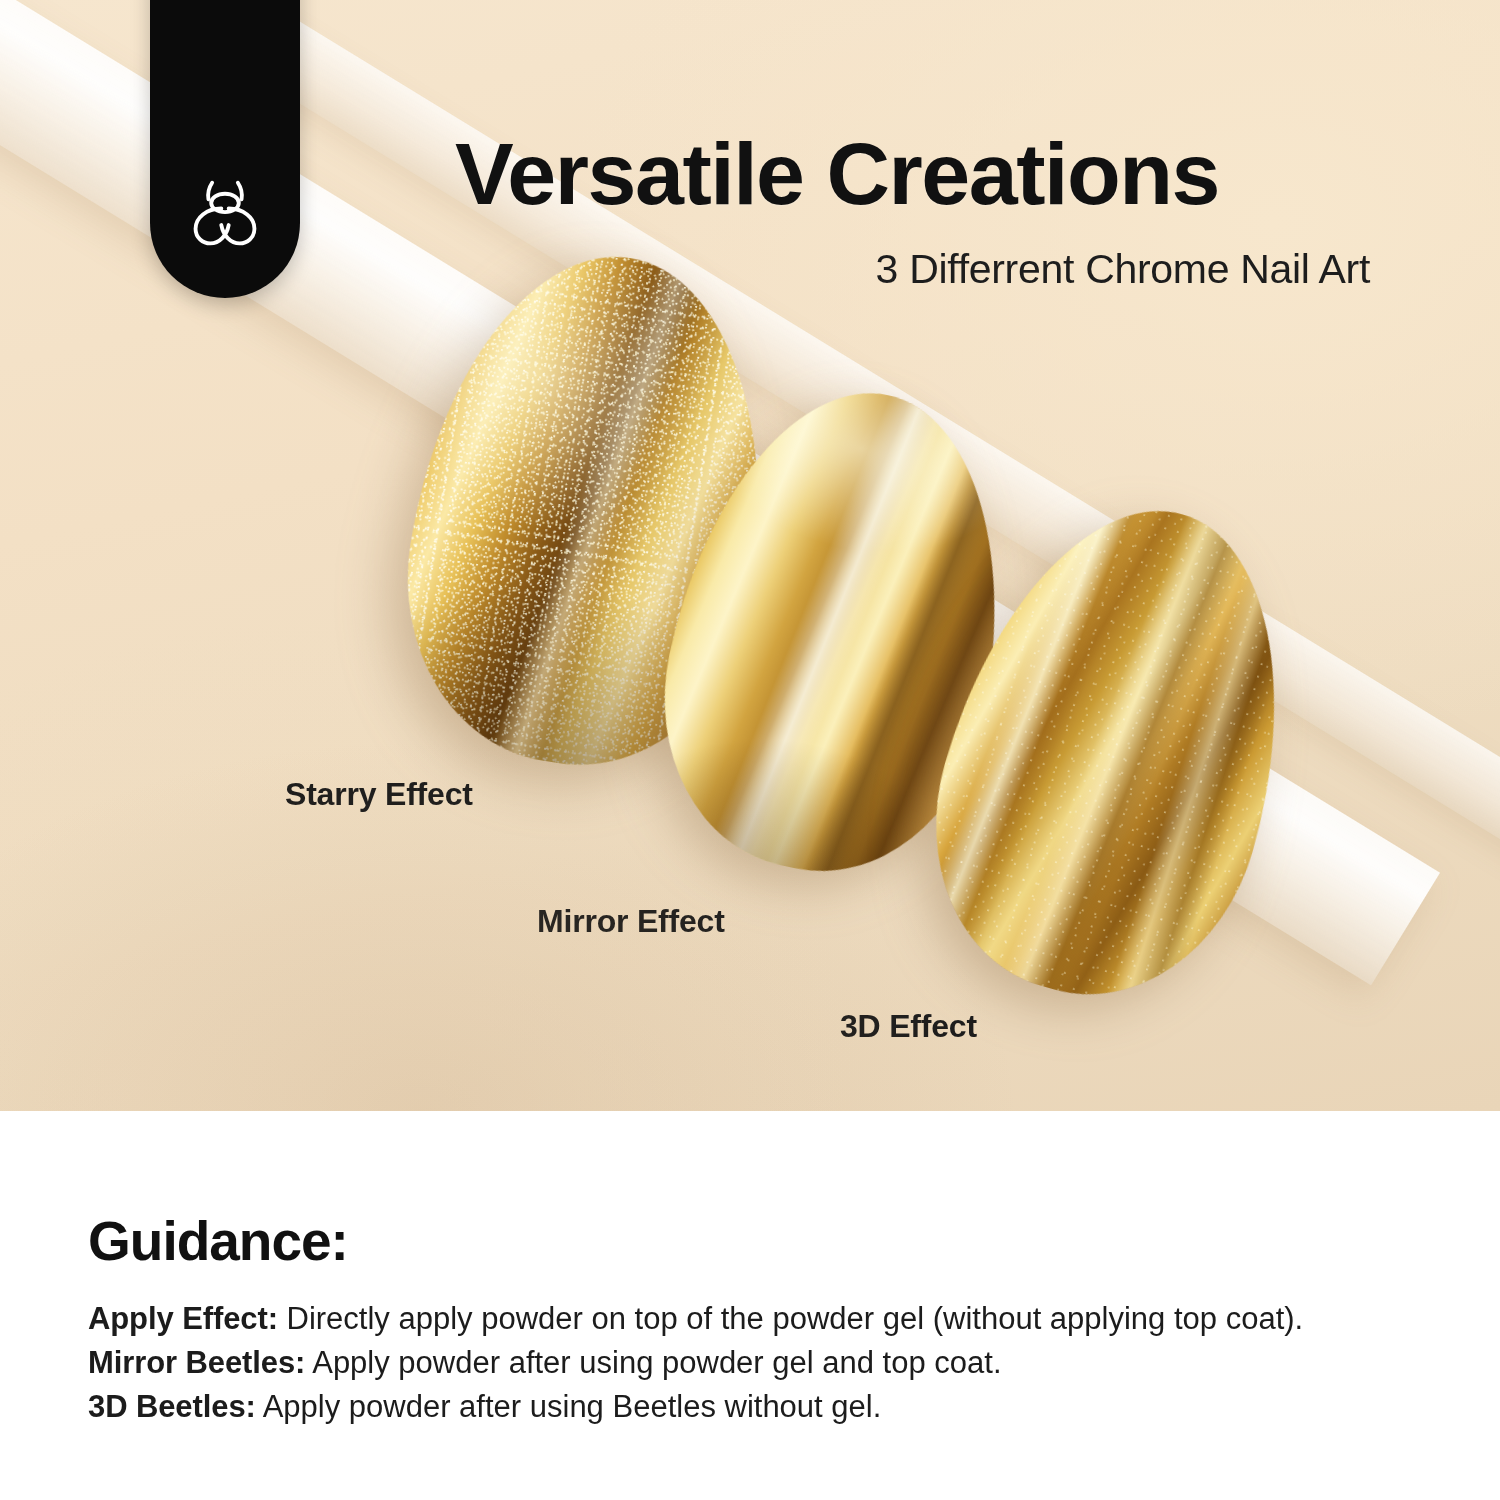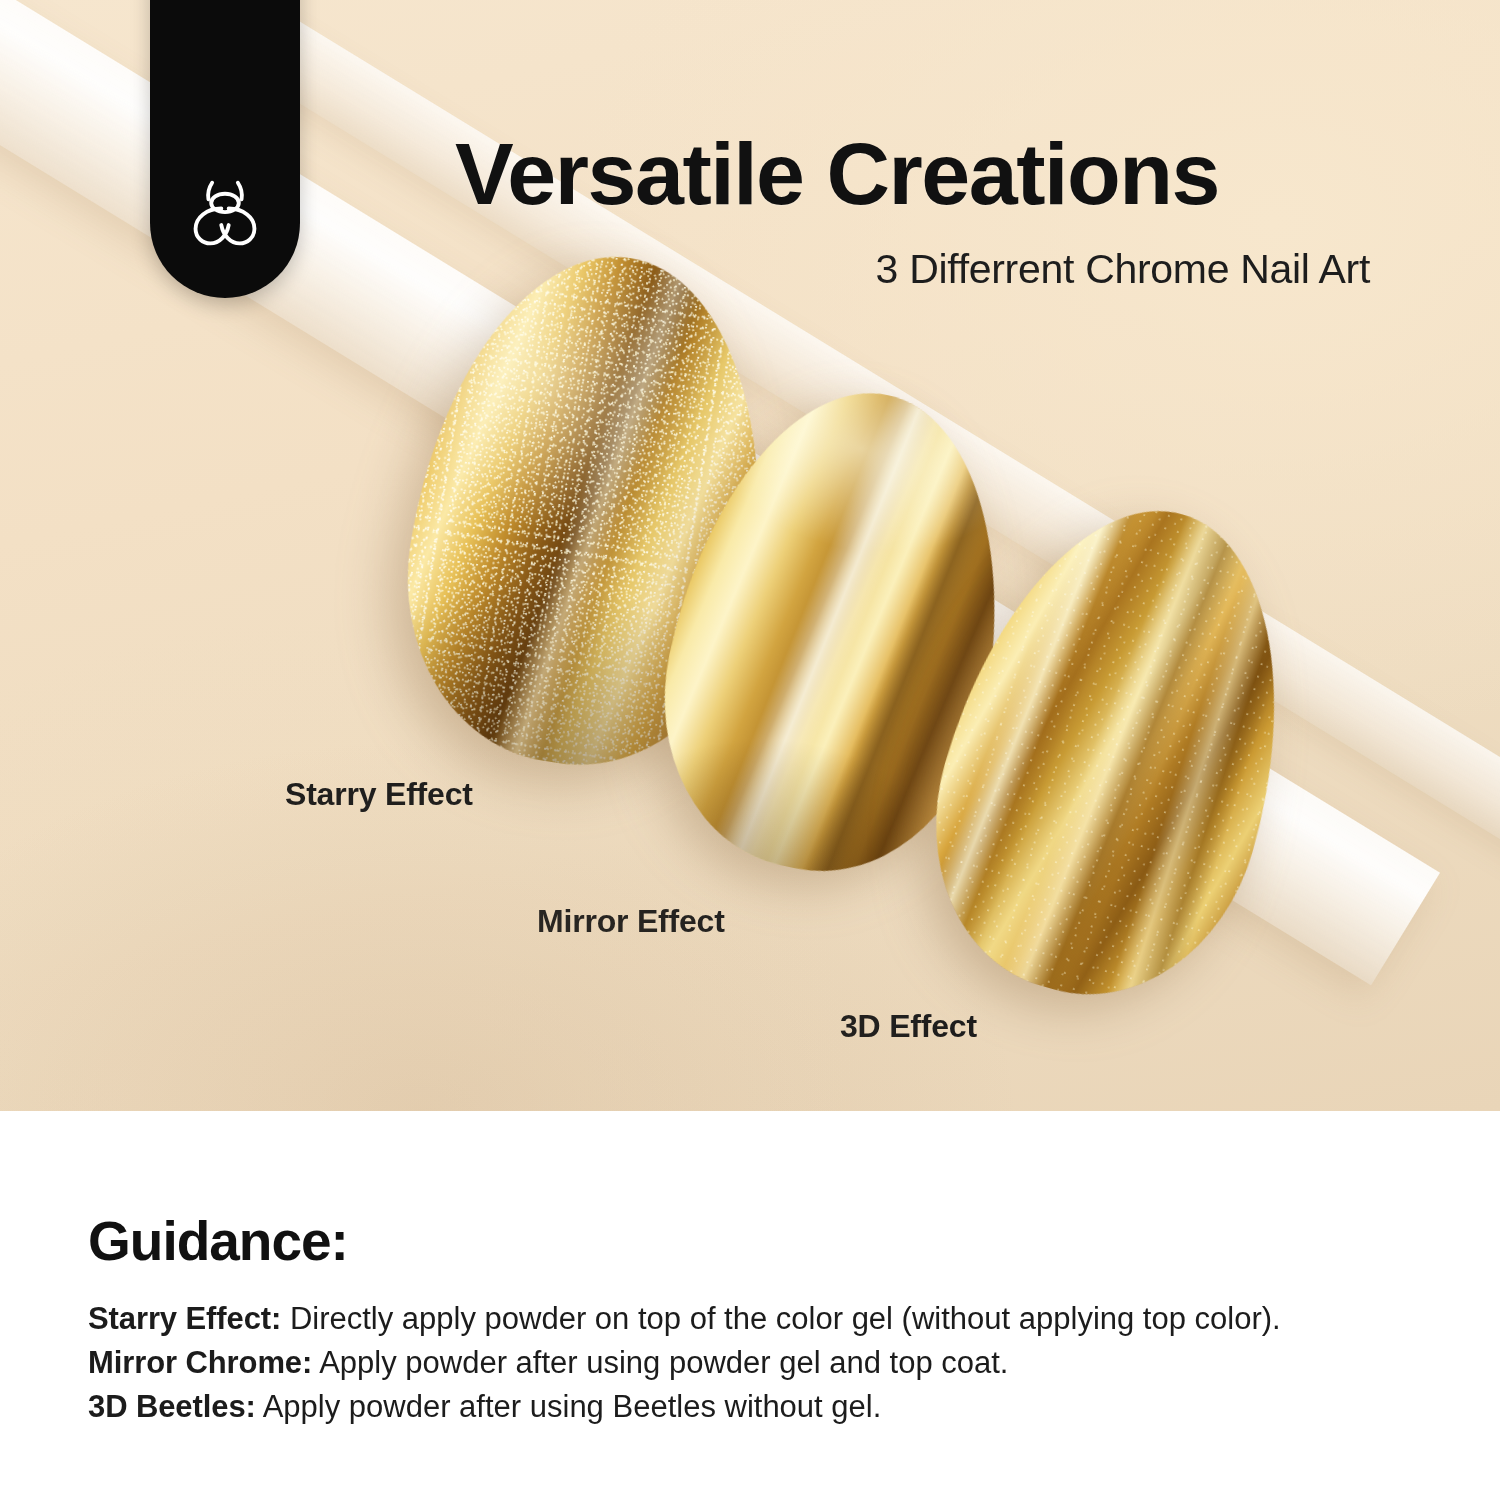--- a/index.html
+++ b/index.html
@@ -231,25 +231,25 @@
 
     <div class="caption cap-starry">Starry Effect</div>
     <div class="caption cap-mirror">Mirror Effect</div>
     <div class="caption cap-3d">3D Effect</div>
   </div>
 
   <div class="guidance">
     <div class="g-title">Guidance:</div>
 
     <div class="g-line">
-      <b>Starry Effect:</b><span class="sp"> Directly apply powder on top of the color gel (without applying top color).</span>
+      <b>Apply Effect:</b><span class="sp"> Directly apply powder on top of the powder gel (without applying top coat).</span>
     </div>
 
     <div class="g-line">
-      <b>Mirror Chrome:</b><span class="sp"> Apply powder after using powder gel and top coat.</span>
+      <b>Mirror Beetles:</b><span class="sp"> Apply powder after using powder gel and top coat.</span>
     </div>
 
     <div class="g-line">
       <b>3D Beetles:</b><span class="sp"> Apply powder after using Beetles without gel.</span>
     </div>
   </div>
 
 </div>
 
 </body></html>

